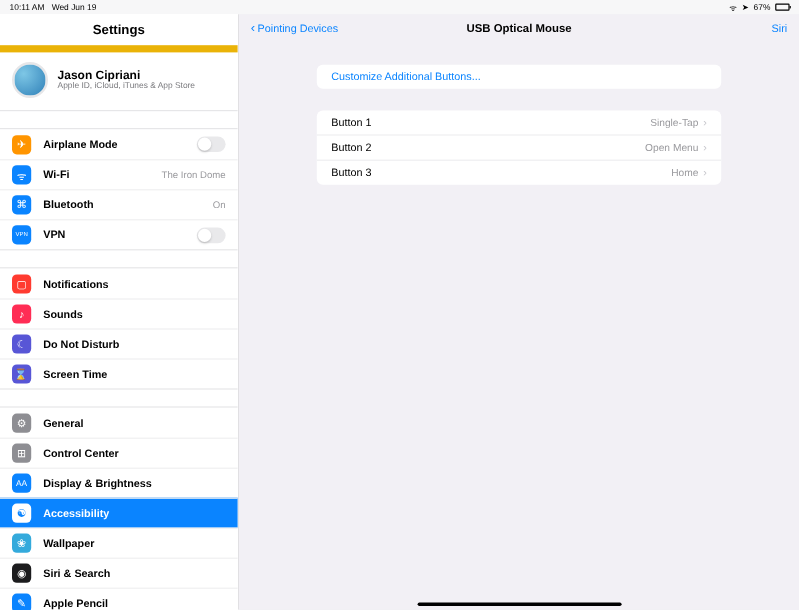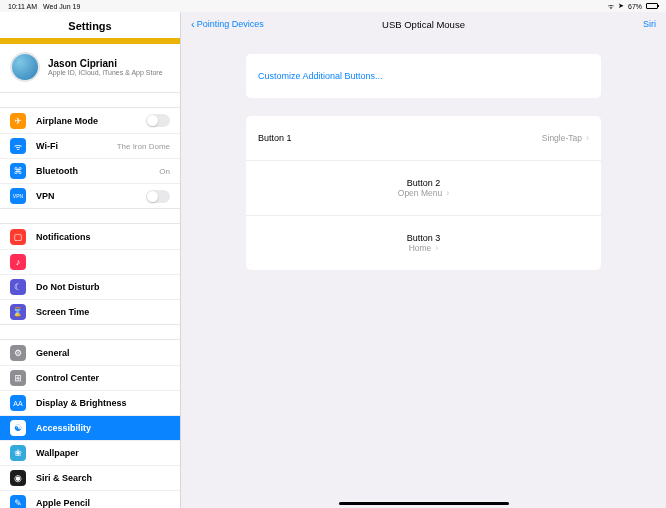--- a/index.html
+++ b/index.html
@@ -10,21 +10,21 @@
   .status-bar { height: 12px; display: flex; justify-content: space-between; align-items: center; padding: 0 8px; font-size: 7px; color: #000; background: #f7f7f8; }
   .status-left { display: flex; gap: 6px; }
   .status-right { display: flex; gap: 4px; align-items: center; }
   .battery { width: 12px; height: 6px; border: 1px solid #000; border-radius: 1px; position: relative; }
   .battery::after { content:""; position:absolute; right:-2px; top:1px; width:1px; height:2px; background:#000; }
   .battery .fill { height:100%; width:67%; background:#000; }
 
   .main { flex:1; display:flex; min-height:0; }
 
   
-  .sidebar { width: 181px; background:#fff; border-right:1px solid #d8d8da; display:flex; flex-direction:column; overflow-y:auto; }
+  .sidebar { width: 199px; background:#fff; border-right:1px solid #d8d8da; display:flex; flex-direction:column; overflow-y:auto; }
   .sidebar-title { text-align:center; font-weight:600; font-size:11px; padding:8px 0 6px; }
   .profile { display:flex; align-items:center; gap:8px; padding:8px 10px 10px; border-top:6px solid #eab308; border-bottom:1px solid #e6e6e8; }
   .avatar { width:30px; height:30px; border-radius:50%; background:radial-gradient(circle at 30% 30%, #7ec7e6, #2f80b8); border:2px solid #e6e6e8; }
   .profile-name { font-size:10px; font-weight:600; }
   .profile-sub { font-size:7px; color:#7a7a7e; }
 
   .group { border-top:1px solid #e6e6e8; border-bottom:1px solid #e6e6e8; margin-top:14px; background:#fff; }
   .group .row + .row { border-top:1px solid #efeff1; }
   .row { display:flex; align-items:center; padding:4px 10px; height:25px; font-size:9px; color:#000; }
   .row.selected { background:#0a84ff; color:#fff; }
@@ -53,27 +53,27 @@
   .row.selected .ic-access { background:#fff; color:#0a84ff; }
   .ic-wall { background:#34aadc; }
   .ic-siri { background:#1c1c1e; }
   .ic-pencil { background:#0a84ff; }
 
   
   .detail { flex:1; background:#f2f0f5; display:flex; flex-direction:column; position:relative; }
   .detail-header { display:flex; align-items:center; justify-content:space-between; padding:4px 10px; height:24px; }
   .back { color:#0a84ff; font-size:9px; display:flex; align-items:center; gap:2px; }
   .chev-left { font-size:11px; line-height:1; }
-  .detail-title { font-size:9.5px; font-weight:400; color:#000; position:absolute; left:50%; transform:translateX(-50%); }
+  .detail-title { font-size:9.5px; font-weight:700; color:#000; position:absolute; left:50%; transform:translateX(-50%); }
   .edit { color:#0a84ff; font-size:9px; }
 
   .panel-wrap { padding: 18px 65px 0; }
   .panel { background:#fff; border-radius:5px; }
-  .panel .drow { display:flex; align-items:center; justify-content:space-between; padding:17px 12px; font-size:9px; }
-  .panel .drow + .drow { border-top:1px solid #eeeef0;flex-direction:column; }
+  .panel .drow { display:flex; align-items:center; justify-content:space-between; padding:5px 12px; font-size:9px; }
+  .panel .drow + .drow { border-top:1px solid #eeeef0; }
   .drow .dright { color:#9a9a9e; font-size:8.5px; display:flex; align-items:flex-start; gap:4px; }
   .chev-right { color:#c7c7cc; font-size:9px; }
   .link { color:#0a84ff; }
 
   .panel.first { margin-bottom:18px; }
 
   .home-indicator { position:absolute; bottom:3px; left:50%; transform:translateX(-50%); width:170px; height:3px; border-radius:2px; background:#000; }
 </style>
 </head>
 <body>
@@ -135,20 +135,21 @@
 
     <div class="gap"></div>
 
     <div class="group">
       <div class="row">
         <div class="icon ic-notif">▢</div>
         <div class="row-label">Notifications</div>
       </div>
       <div class="row">
         <div class="icon ic-sounds">♪</div>
+        <div class="row-label">Sounds</div>
       </div>
       <div class="row">
         <div class="icon ic-dnd">☾</div>
         <div class="row-label">Do Not Disturb</div>
       </div>
       <div class="row">
         <div class="icon ic-screentime">⌛</div>
         <div class="row-label">Screen Time</div>
       </div>
     </div>

